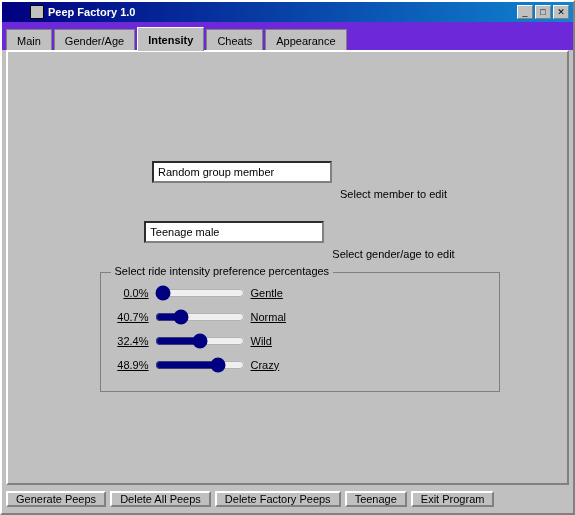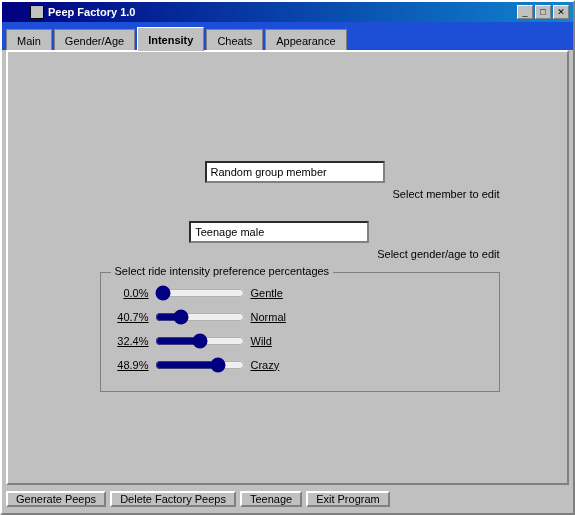--- a/index.html
+++ b/index.html
@@ -67,21 +67,21 @@
       align-items: center;
       justify-content: center;
       color: #000;
     }
 
     
     .tab-bar {
       display: flex;
       align-items: flex-end;
       padding: 4px 4px 0 4px;
-      background: #1d4ed8;
+      background: #6d28d9;
       flex-shrink: 0;
       gap: 2px;
     }
     .tab {
       padding: 3px 10px;
       background: #c0c0c0;
       border: 1px solid #808080;
       border-bottom: none;
       cursor: pointer;
       font-size: 11px;
@@ -120,21 +120,21 @@
       flex-direction: column;
       align-items: center;
       justify-content: center;
       height: 100%;
     }
 
     .controls-section {
       display: flex;
       flex-direction: column;
       gap: 4px;
-      align-items: flex-end;
+      align-items: center;
       padding-left: 24px;
     }
 
     .row {
       display: flex;
       align-items: center;
       gap: 8px;
     }
 
     
@@ -317,17 +317,18 @@
             <span class="slider-name">Crazy</span>
           </div>
 
         </div>
       </div>
     </div>
   </div>
 
   <div class="bottom-bar">
     <button class="btn">Generate Peeps</button>
+    <button class="btn">Delete All Peeps</button>
     <button class="btn">Delete Factory Peeps</button>
     <button class="btn">Teenage</button>
     <button class="btn">Exit Program</button>
   </div>
 </div>
 
 </body></html>

